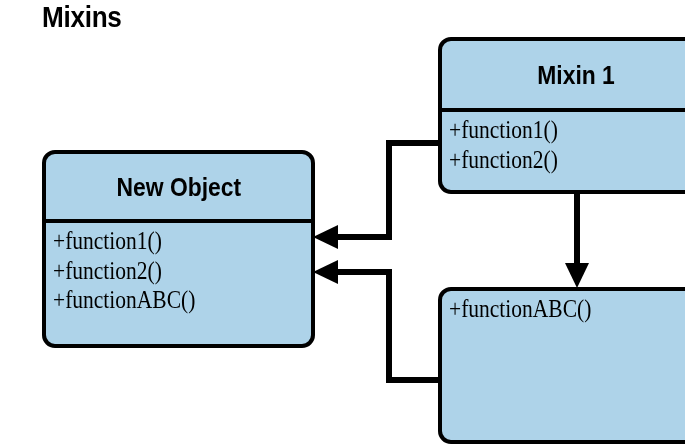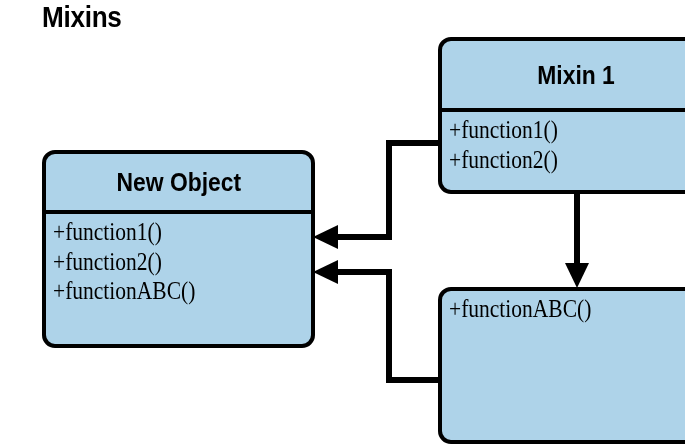--- a/index.html
+++ b/index.html
@@ -68,21 +68,21 @@
     font-family: Liberation Serif, serif;
   }
   .uml-members .member {
     display: block;
     white-space: nowrap;
     transform: scaleX(0.86);
     transform-origin: left center;
   }
   
   #box-new-object      { left: 6px;   top: 150px; width: 273px; height: 198px; }
-  #box-new-object .uml-title   { height: 60px; }
+  #box-new-object .uml-title   { height: 69px; }
   #box-mixin-1         { left: 402px; top: 37px;  width: 277px; height: 157px; }
   #box-mixin-1 .uml-title      { height: 71px; align-items: center; }
   #box-mixin-2         { left: 402px; top: 287px; width: 277px; height: 157px; }
   #box-mixin-2 .uml-title      { height: 48px; }
 
   
   #connectors {
     position: absolute;
     left: 0;
     top: 0;

